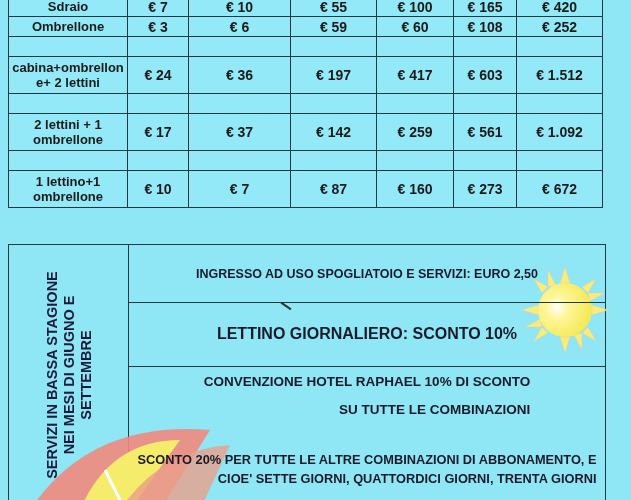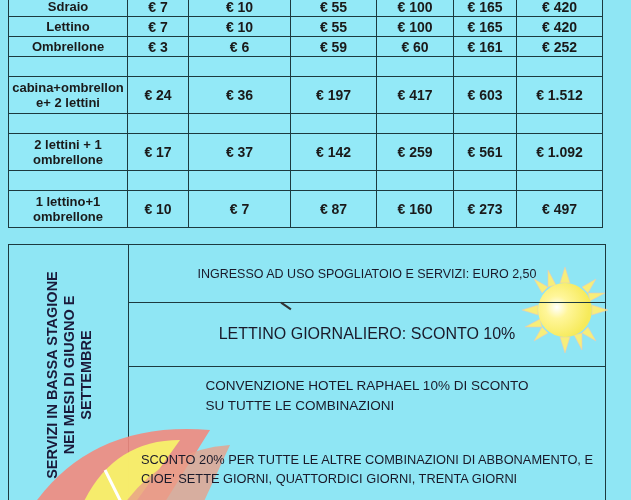--- a/index.html
+++ b/index.html
@@ -38,26 +38,26 @@
   .svc-side-text {
     position:absolute; left:60px; top:130px;
     transform:translate(-50%,-50%) rotate(-90deg);
     width:240px; text-align:center;
     font-weight:bold; font-size:14.5px; line-height:17px;
     white-space:pre-line; color:#1a1a3a;
   }
   .svc-row {
     position:absolute; left:120px; right:0;
     display:flex; align-items:center; justify-content:center;
-    text-align:left; font-weight:normal; color:#1a1a2a;
+    text-align:right; font-weight:bold; color:#1a1a2a;
     z-index:2;
   }
   .svc-row.r1 { top:0; height:57px; border-bottom:1.5px solid #1c3a3f; font-size:12.5px; }
   .svc-row.r2 { top:57px; height:64px; border-bottom:1.5px solid #1c3a3f; font-size:16px; }
-  .svc-row.r3 { top:121px; height:60px; font-size:13.5px; line-height:20px; white-space:pre-line; }
+  .svc-row.r3 { top:121px; height:60px; font-size:13.5px; line-height:28px; white-space:pre-line; }
   .svc-row.r4 { top:181px; height:80px; font-size:12.8px; line-height:19px; white-space:pre-line; align-items:flex-start; padding-top:24px; }
   .sun { position:absolute; left:520px; top:265px; width:90px; height:90px; z-index:1; }
   .umbrella { position:absolute; left:10px; top:400px; width:230px; height:110px; z-index:1; }
   .tick { position:absolute; left:280px; top:305px; width:12px; height:2px; background:#333; transform:rotate(35deg); z-index:3;}
 </style>
 </head>
 <body>
 
 <table class="price-table">
   <colgroup>
@@ -73,35 +73,26 @@
       <tr class="row-single">
         <td class="label">Sdraio</td>
         <td>€ 7</td>
         <td>€ 10</td>
         <td>€ 55</td>
         <td>€ 100</td>
         <td>€ 165</td>
         <td>€ 420</td>
       </tr>
       <tr class="row-single">
-        <td class="label">Lettino</td>
-        <td>€ 7</td>
-        <td>€ 10</td>
-        <td>€ 55</td>
-        <td>€ 100</td>
-        <td>€ 165</td>
-        <td>€ 420</td>
-      </tr>
-      <tr class="row-single">
         <td class="label">Ombrellone</td>
         <td>€ 3</td>
         <td>€ 6</td>
         <td>€ 59</td>
         <td>€ 60</td>
-        <td>€ 161</td>
+        <td>€ 108</td>
         <td>€ 252</td>
       </tr>
       <tr class="row-blank">
         <td class="label"></td>
         <td></td>
         <td></td>
         <td></td>
         <td></td>
         <td></td>
         <td></td>
@@ -142,21 +133,21 @@
         <td></td>
         <td></td>
       </tr>
       <tr class="row-double">
         <td class="label">1 lettino+1 ombrellone</td>
         <td>€ 10</td>
         <td>€ 7</td>
         <td>€ 87</td>
         <td>€ 160</td>
         <td>€ 273</td>
-        <td>€ 497</td>
+        <td>€ 672</td>
       </tr>
     </tbody>
 </table>
 
 <div class="services">
   <div class="svc-side">
     <div class="svc-side-text">SERVIZI IN BASSA STAGIONE
 NEI MESI DI GIUGNO E
 SETTEMBRE</div>
   </div>

